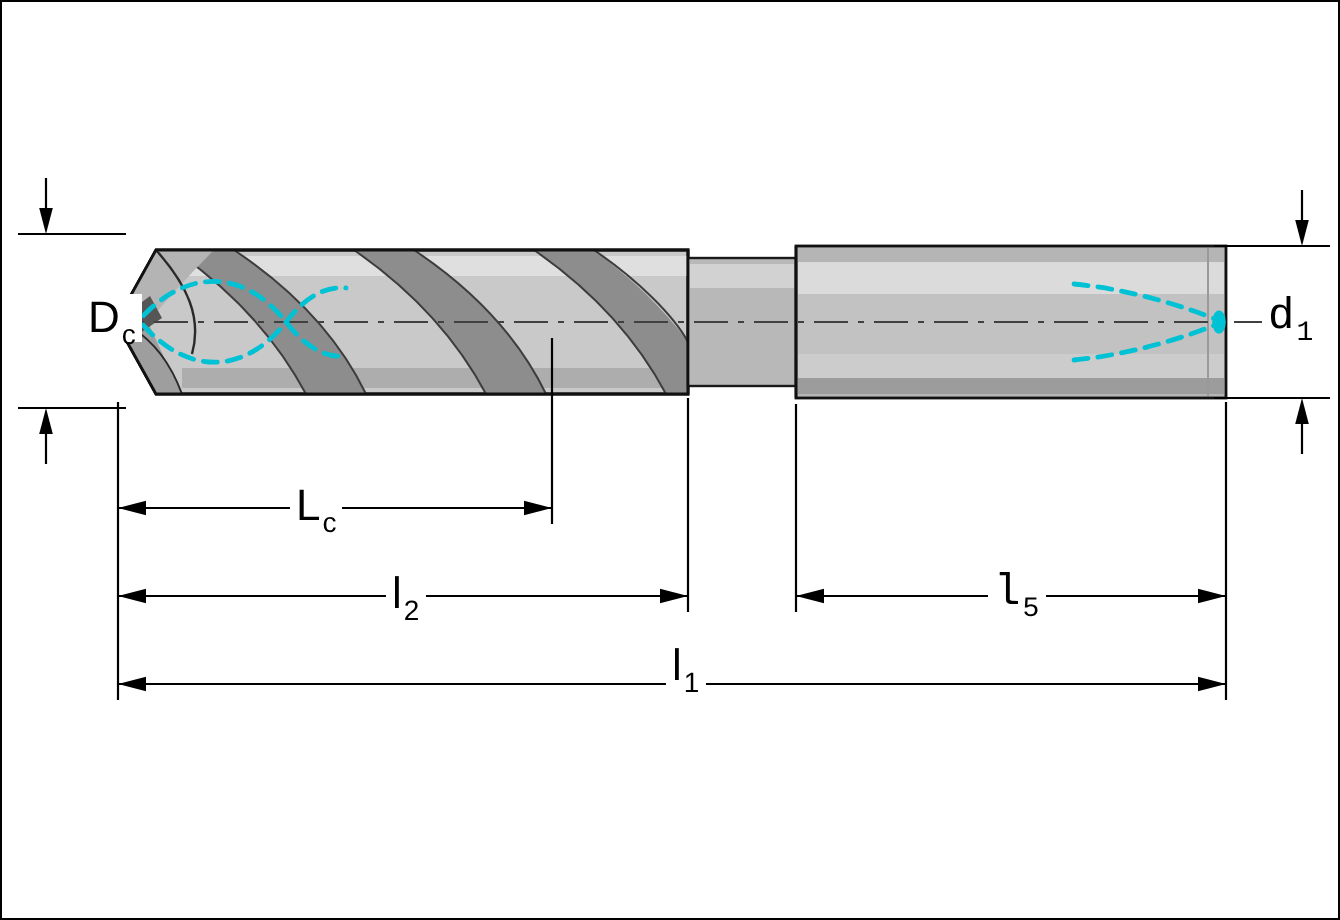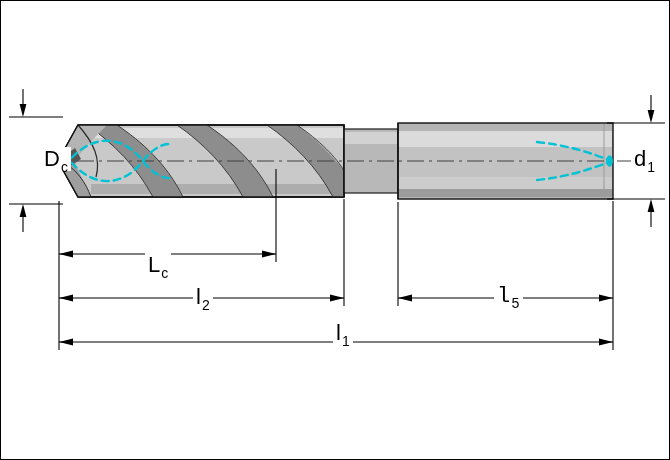--- a/index.html
+++ b/index.html
@@ -143,25 +143,25 @@
         <polygon points="58,341 72,337.4 72,344.6" stroke="none"></polygon>
         <polygon points="612,341 598,337.4 598,344.6" stroke="none"></polygon>
       </g>
     </g>
   </svg>
 
   <div class="dim-label" style="left:4px; top:146px;margin-left:36px;">
     <span class="main">D</span><span class="sub">c</span>
   </div>
 
-  <div class="dim-label" style="left:630px; top:146px;">
+  <div class="dim-label" style="left:630px; top:146px;font-family:Liberation Mono, monospace;">
     <span class="main">d</span><span class="sub">1</span>
   </div>
 
-  <div class="dim-label" style="left:144px; top:252px;">
+  <div class="dim-label" style="left:144px; top:240px;">
     <span class="main">L</span><span class="sub">c</span>
   </div>
 
   <div class="dim-label" style="left:192px; top:284px;">
     <span class="main">l</span><span class="sub">2</span>
   </div>
 
   <div class="dim-label" style="left:493px; top:284px;font-family:Liberation Mono, monospace;">
     <span class="main">l</span><span class="sub">5</span>
   </div>

